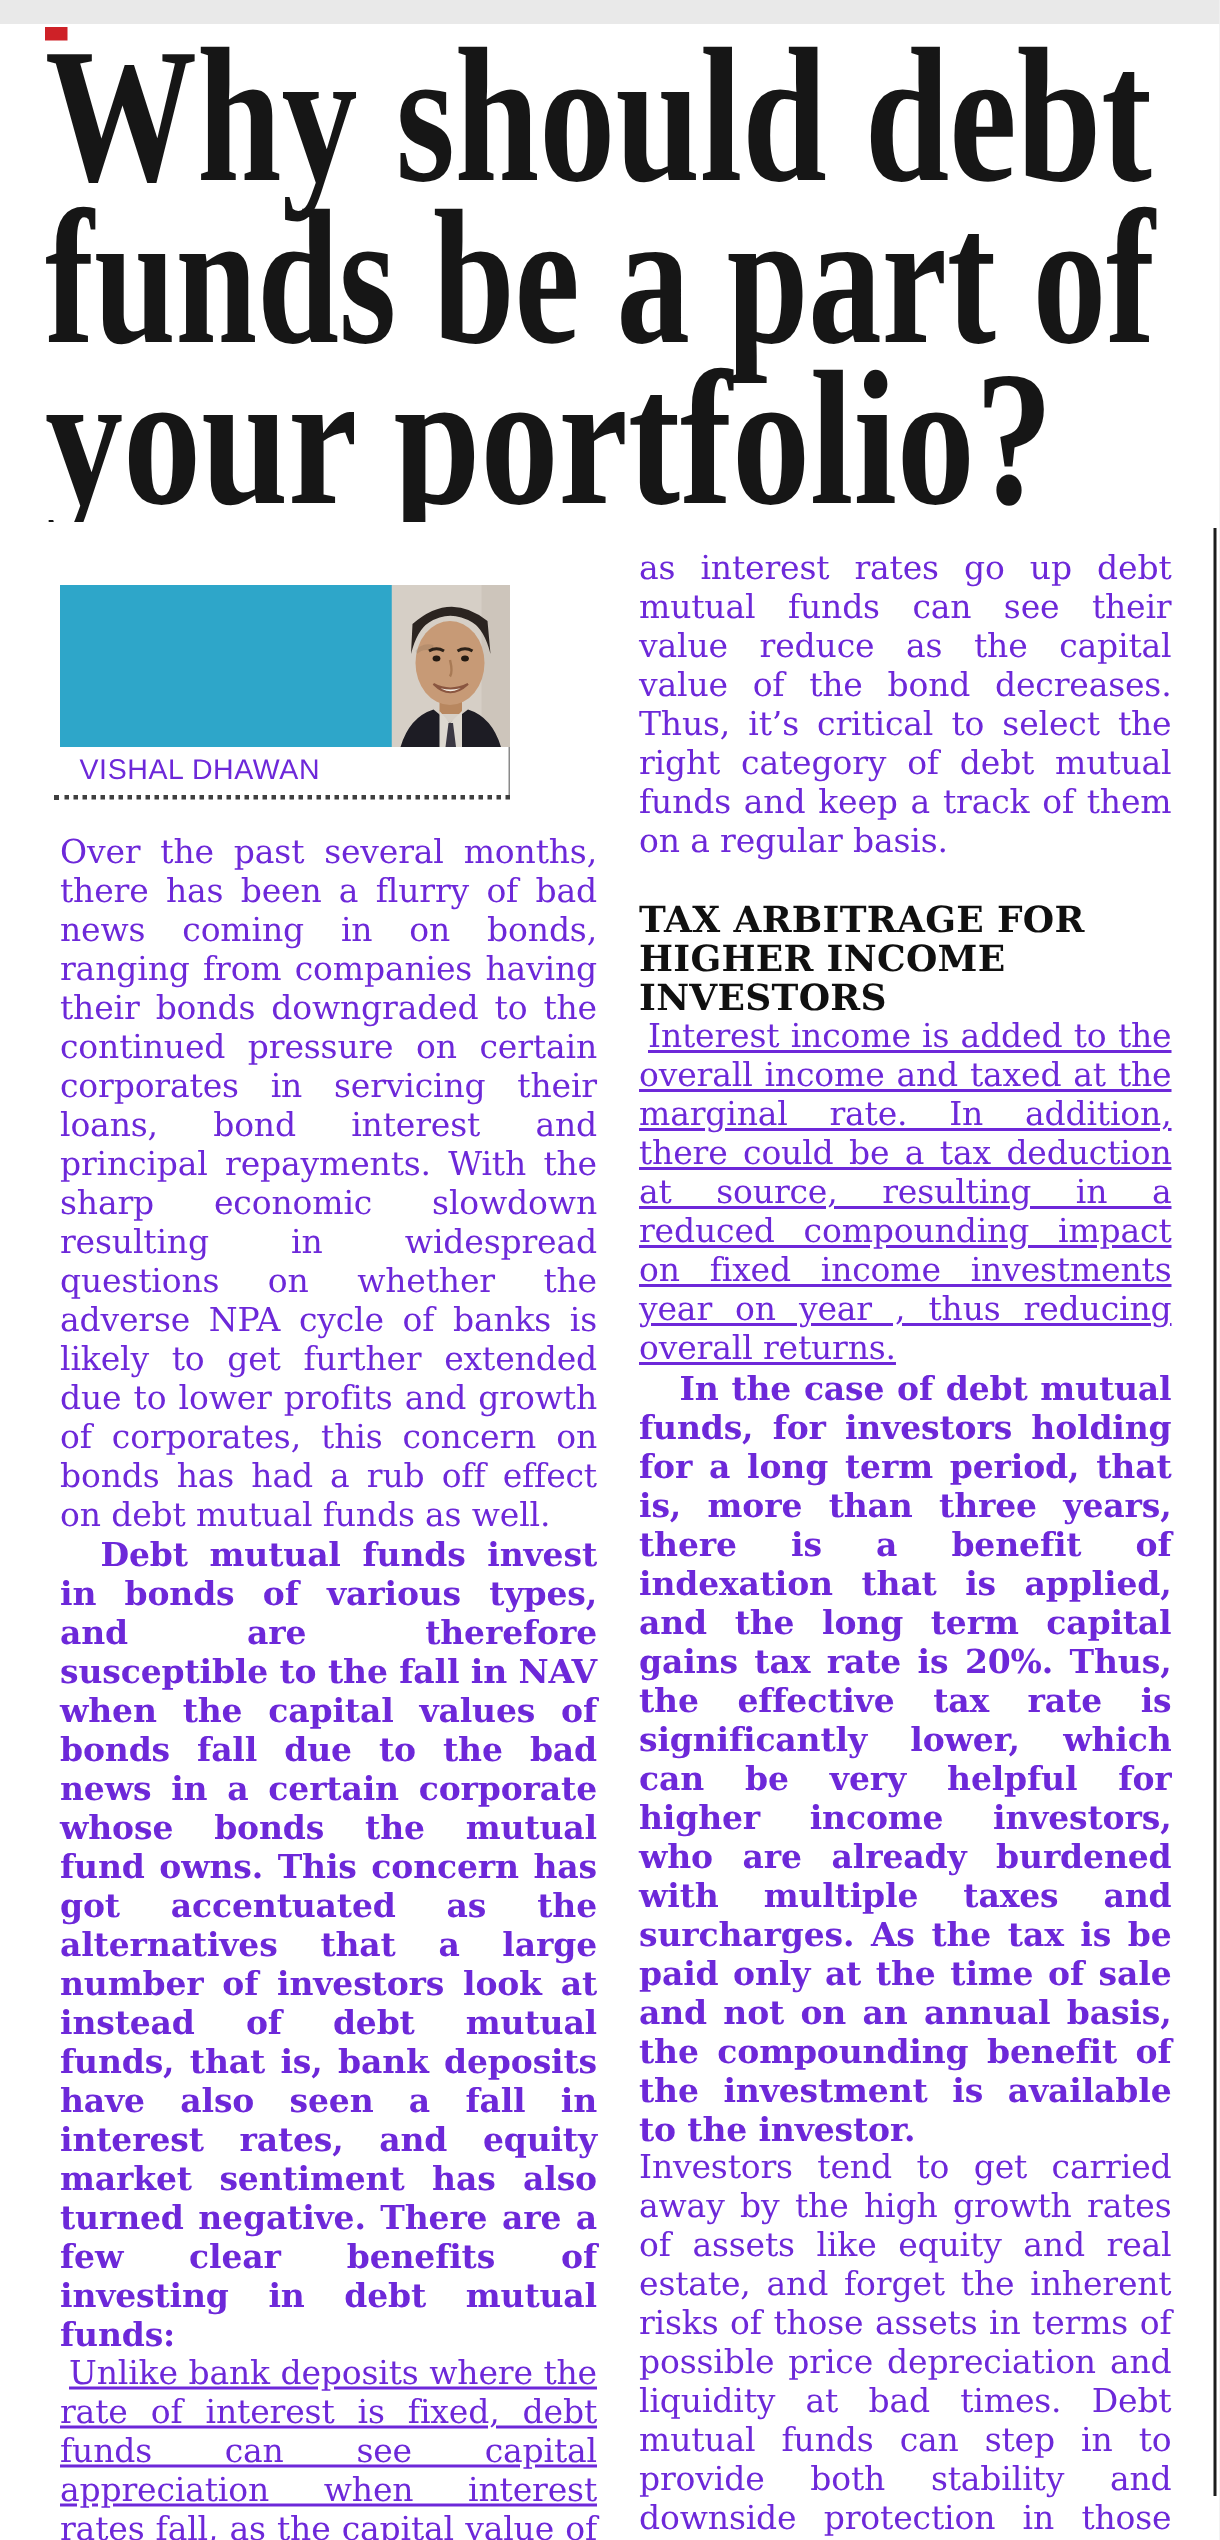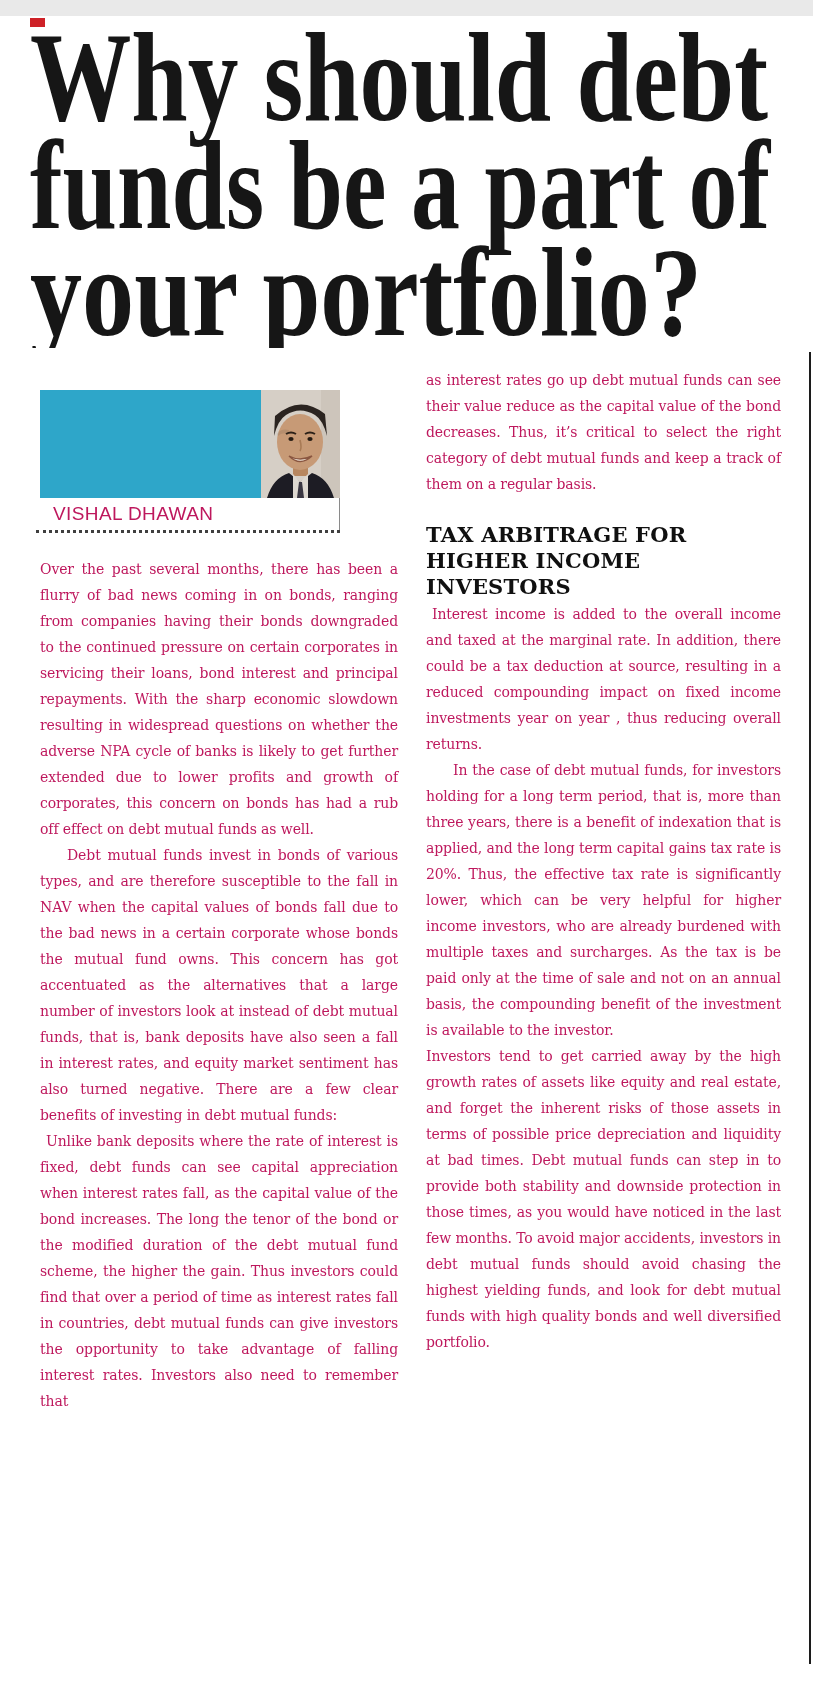--- a/index.html
+++ b/index.html
@@ -28,36 +28,36 @@
   .col-right{width:355px;padding-top:13px;}
 
   
   .author-card{margin-top:36px;width:300px;margin-bottom:23px;}
   .author-photo-box{position:relative;height:108px;background:#2ea6c9;}
   .author-photo-box svg{position:absolute;right:0;top:0;display:block;}
   .author-name-strip{
     height:32px;background:#ffffff;border-right:1px solid #8a8a8a;
     display:flex;align-items:center;padding-left:13px;
     font-family:"Liberation Sans",sans-serif;
-    font-size:19px;color:#be185d;letter-spacing:0.4px;
+    font-size:19px;color:#6d28d9;letter-spacing:0.4px;
   }
   .author-card-dots{border-bottom:3px dotted #3f3f3f;margin-left:-4px;}
 
   
   .para{
     margin:0;
-    font-size:14px;line-height:26px;
-    text-align:justify;color:#be185d;
+    font-size:22px;line-height:26px;
+    text-align:justify;color:#6d28d9;
     letter-spacing:-0.1px;
   }
-  .para.indent{text-indent:27px;}
-  .para.lead-space{text-indent:6px;}
+  .para.indent{text-indent:27px;font-weight:bold;}
+  .para.lead-space{text-indent:6px;text-decoration:underline;}
   .section-heading{
     margin:25px 0 1px 0;
-    font-size:21px;line-height:26px;font-weight:bold;
+    font-size:24px;line-height:26px;font-weight:bold;
     color:#101010;letter-spacing:0.2px;
   }
 </style>
 </head>
 <body>
 
 <div class="page">
 
   <div class="red-mark"></div>
 

